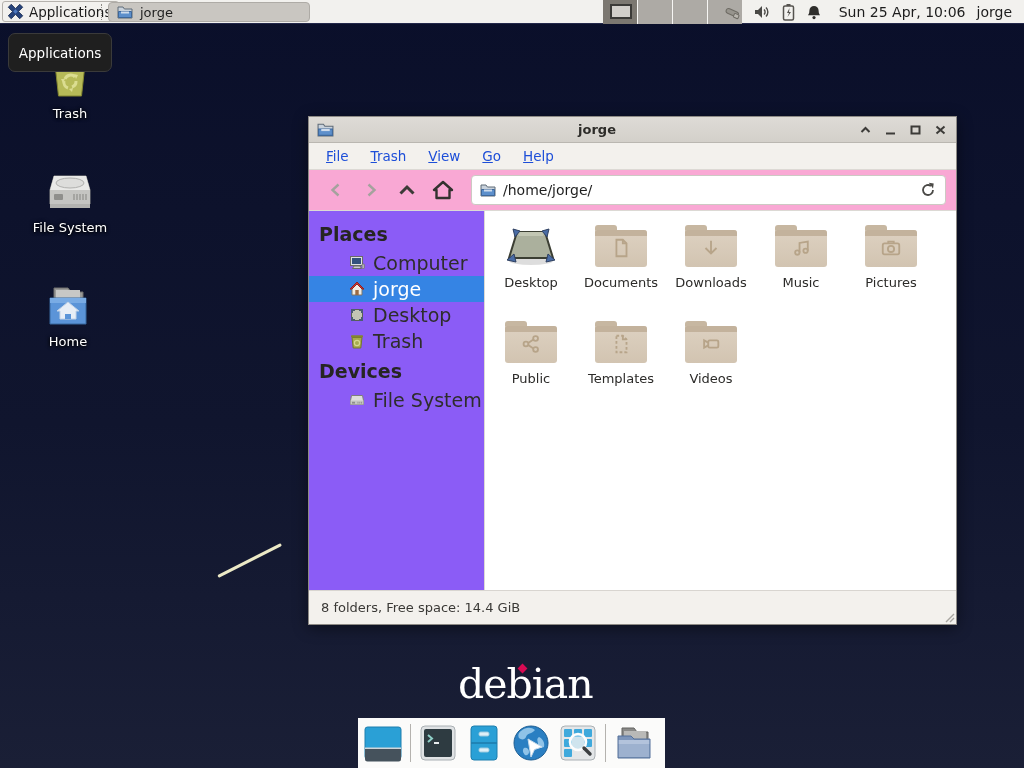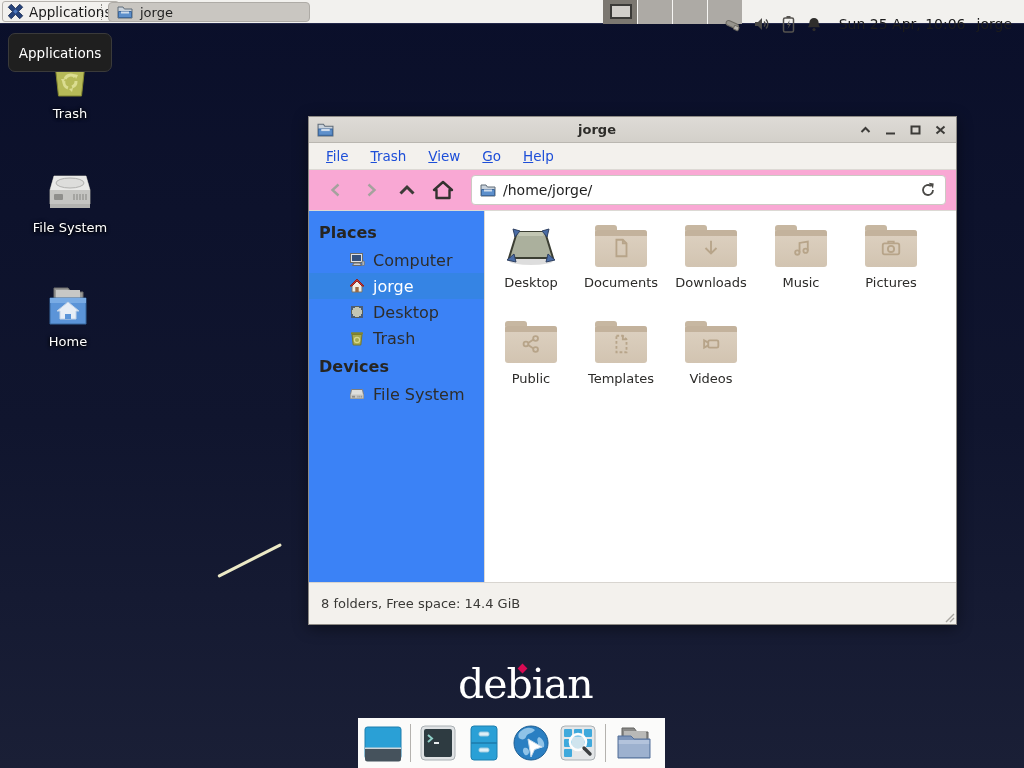--- a/index.html
+++ b/index.html
@@ -36,21 +36,21 @@
     position:absolute; left:603px; top:0; height:24px;
     display:flex; gap:1px; background:#f7f6f4;
   }
   .ws { width:34px; height:24px; background:#adaaa5; position:relative; }
   .ws.active { background:#7c7871; }
   .ws-win {
     position:absolute; left:7px; top:4px; width:22px; height:15px;
     background:#d2cfca; border:2px solid #3b3a37;
   }
   .tray {
-    position:absolute; right:12px; top:12px; height:24px;
+    position:absolute; right:12px; top:0; height:24px;
     display:flex; align-items:center; gap:11px;
   }
   .tray .txt { font-size:14px; color:#1c1c1c; }
   .tray .txt.clock { margin-left:6px; }
 
   
   .tooltip {
     position:absolute; left:8px; top:33px; width:104px; height:39px;
     background:#1f1f1f; border:1px solid #3a3a3a; border-radius:7px;
     display:flex; align-items:center; justify-content:center;
@@ -129,22 +129,22 @@
     display:flex; align-items:center; gap:7px; padding:0 34px 0 8px;
   }
   .pathbar input {
     border:none; outline:none; flex:1; font-size:14px; color:#1e1e1e;
     font-family:inherit; background:transparent;
   }
   .reload-btn { position:absolute; right:8px; top:5px; }
 
   .win-body { flex:1; display:flex; min-height:0; }
   .sidebar {
-    width:176px; background:#3b82f6; border-right:1px solid #dcd9d4;
-    padding-top:6px; font-size:16px; color:#2e2d2b;
+    width:176px; background:#8b5cf6; border-right:1px solid #dcd9d4;
+    padding-top:6px; font-size:19px; color:#2e2d2b;
   }
   .side-header { font-weight:bold; padding:6px 10px 5px; color:#262522; }
   .side-item {
     height:26px; display:flex; align-items:center; gap:8px; padding-left:40px;
   }
   .side-item.selected { background:#3584e4; color:#fff; }
 
   .filepane { flex:1; background:#fff; position:relative; }
   .filegrid {
     position:absolute; left:1px; top:2px; width:470px;
@@ -171,21 +171,21 @@
   }
   .folder .ridge {
     position:absolute; left:0; top:5px; width:52px; height:6px;
     background:#c3b29c; border-radius:2px 3px 0 0;
   }
   .folder .glyph {
     position:absolute; left:50%; top:54%; transform:translate(-50%,-50%);
   }
 
   .statusbar {
-    height:42px; background:#f3f1ed; border-top:1px solid #d8d5d0;
+    height:34px; background:#f3f1ed; border-top:1px solid #d8d5d0;
     display:flex; align-items:center; padding-left:12px;
     font-size:13px; color:#3a3936; position:relative;
   }
   .grip { position:absolute; right:1px; bottom:1px; }
 
   
   .dock {
     position:absolute; left:358px; top:718px; width:307px; height:50px;
     background:#fbfbfa; display:flex; align-items:center; gap:8px; padding:0 6px;
   }

